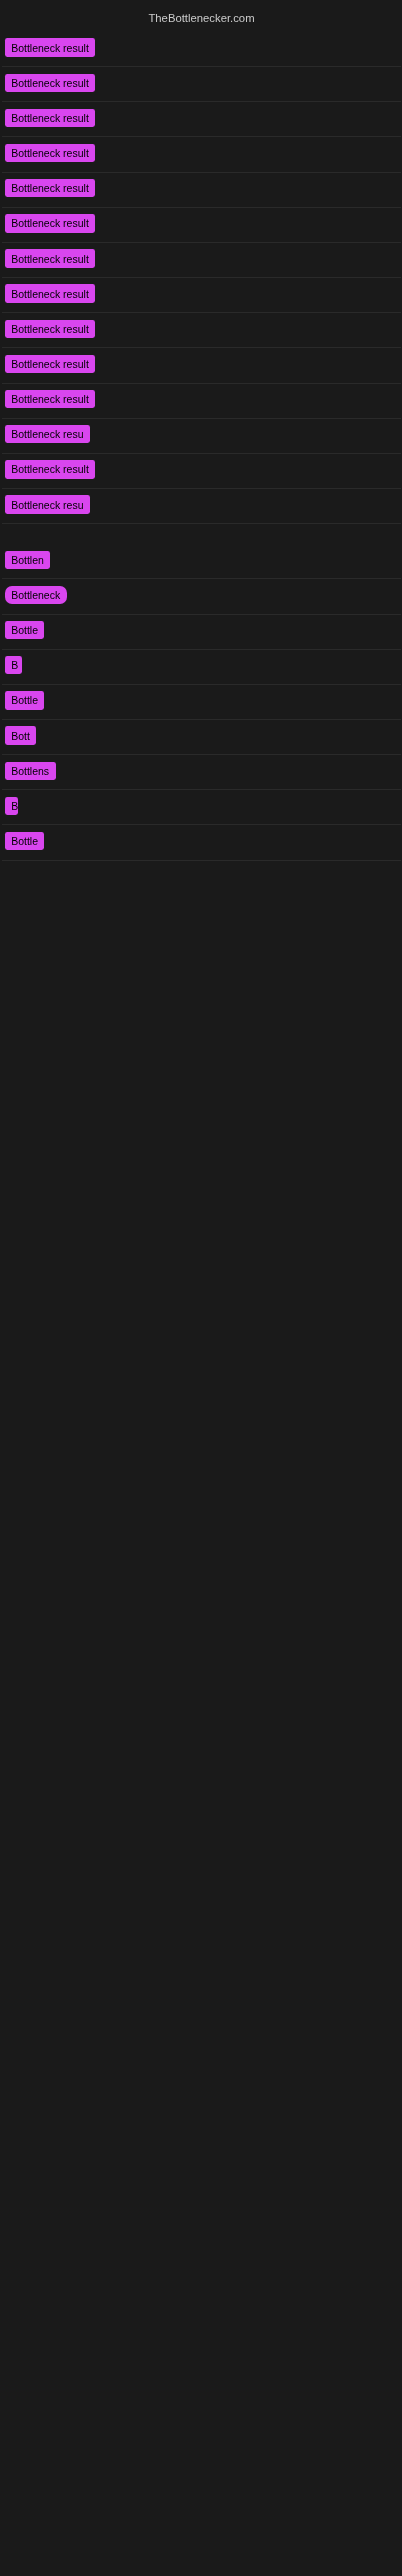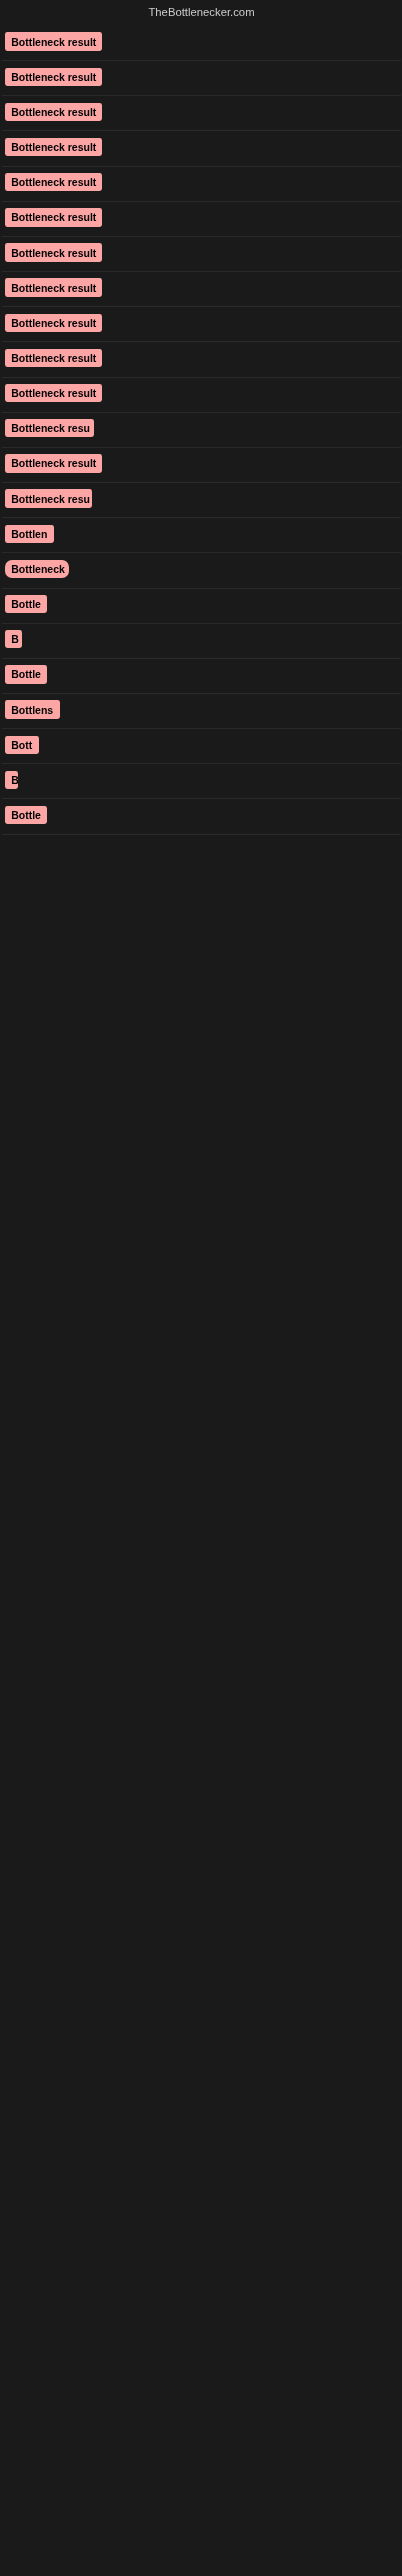--- a/index.html
+++ b/index.html
@@ -13,30 +13,30 @@
       min-height: 2576px;
       background-color: #1a1a1a;
       font-family: Arial, sans-serif;
       position: relative;
     }
 
     .site-title {
       text-align: center;
       color: #cccccc;
       font-size: 11.3px;
-      padding: 6px 0 8px 0;
+      padding: 12px 0 8px 0;
       background-color: #1a1a1a;
     }
 
     .bottleneck-badge {
       display: inline-block;
-      background-color: #fca5a5;
+      background-color: #d946ef;
       color: #000000;
       font-size: 10.5px;
-      font-weight: bold;
+      font-weight: normal;
       padding: 3.2px 6.4px;
       border-radius: 2.4px;
       white-space: nowrap;
       overflow: hidden;
     }
 
     .bottleneck-item {
       padding: 6.4px 0 6.4px 3.2px;
       border-bottom: 0.8px solid #2a2a2a;
     }
@@ -60,23 +60,23 @@
     <div class="bottleneck-item"><span class="bottleneck-badge" style="max-width: 97px;">Bottleneck result</span></div>
     <div class="bottleneck-item"><span class="bottleneck-badge" style="max-width: 97px;">Bottleneck result</span></div>
     <div class="bottleneck-item"><span class="bottleneck-badge" style="max-width: 97px;">Bottleneck result</span></div>
     <div class="bottleneck-item"><span class="bottleneck-badge" style="max-width: 97px;">Bottleneck result</span></div>
     <div class="bottleneck-item"><span class="bottleneck-badge" style="max-width: 97px;">Bottleneck result</span></div>
     <div class="bottleneck-item"><span class="bottleneck-badge" style="max-width: 97px;">Bottleneck result</span></div>
     <div class="bottleneck-item"><span class="bottleneck-badge" style="max-width: 97px;">Bottleneck result</span></div>
     <div class="bottleneck-item"><span class="bottleneck-badge" style="max-width: 89px;">Bottleneck resu</span></div>
     <div class="bottleneck-item"><span class="bottleneck-badge" style="max-width: 97px;">Bottleneck result</span></div>
     <div class="bottleneck-item"><span class="bottleneck-badge" style="max-width: 87px;">Bottleneck resu</span></div>
-    <div class="bottleneck-item"><span class="bottleneck-badge" style="max-width: 55px;">Bottlen</span></div>
+    <div class="bottleneck-item"><span class="bottleneck-badge" style="max-width: 55px; margin-top: 20px;">Bottlen</span></div>
     <div class="bottleneck-item"><span class="bottleneck-badge" style="max-width: 64px; border-radius: 7px;">Bottleneck</span></div>
     <div class="bottleneck-item"><span class="bottleneck-badge" style="max-width: 47px;">Bottle</span></div>
     <div class="bottleneck-item"><span class="bottleneck-badge" style="max-width: 17.7px;">B</span></div>
     <div class="bottleneck-item"><span class="bottleneck-badge" style="max-width: 47px;">Bottle</span></div>
+    <div class="bottleneck-item"><span class="bottleneck-badge" style="max-width: 36px;">Bott</span></div>
     <div class="bottleneck-item"><span class="bottleneck-badge" style="max-width: 55px;">Bottlens</span></div>
-    <div class="bottleneck-item"><span class="bottleneck-badge" style="max-width: 36px;">Bott</span></div>
     <div class="bottleneck-item"><span class="bottleneck-badge" style="max-width: 13px;">B</span></div>
     <div class="bottleneck-item"><span class="bottleneck-badge" style="max-width: 43px;">Bottle</span></div>
   </div>
 
 
 </body></html>

